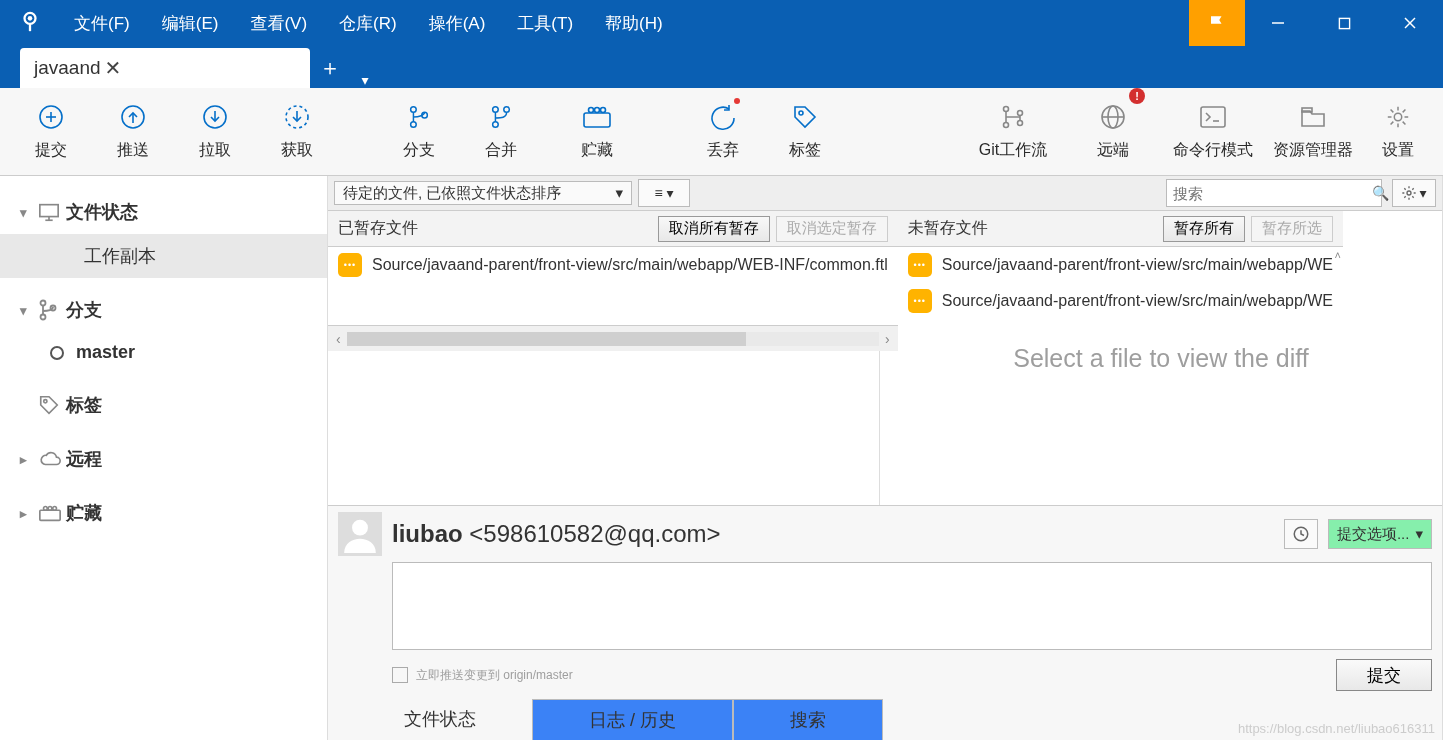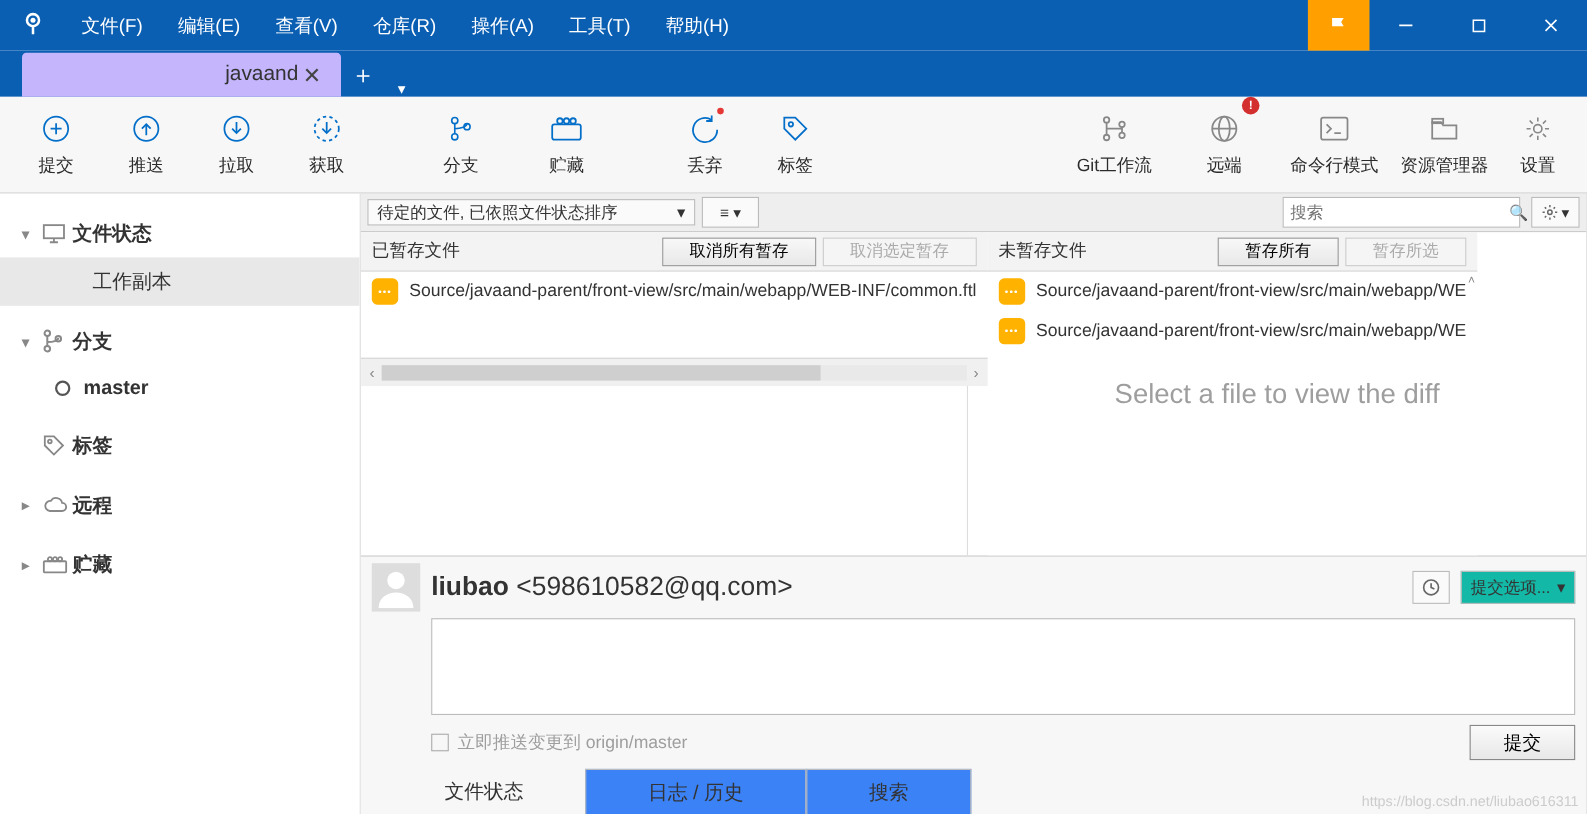--- a/index.html
+++ b/index.html
@@ -11,21 +11,21 @@
 .logo-icon svg { width: 22px; height: 22px; }
 .menus { display: flex; gap: 4px; }
 .menu-item { padding: 6px 14px; font-size: 17px; cursor: pointer; }
 .win-ctrl { margin-left: auto; display: flex; align-items: stretch; height: 46px; }
 .flag-btn { width: 56px; background: #ffa000; display:flex; align-items:center; justify-content:center;}
 .win-btn { width: 66px; display: flex; align-items: center; justify-content: center; font-size: 18px; }
 .win-btn svg { stroke: #fff; }
 
 
 .tabbar { height: 42px; background: #0a5fb3; display: flex; align-items: flex-end; padding-left: 20px; }
-.tab { background: #c4b5fd; height: 40px; display: flex; align-items: center; padding: 0 14px; border-radius: 4px 4px 0 0; min-width: 290px; justify-content: flex-end; font-size: 19px; }
+.tab { background: #ffffff; height: 40px; display: flex; align-items: center; padding: 0 14px; border-radius: 4px 4px 0 0; min-width: 290px; justify-content: flex-start; font-size: 19px; }
 .tab-close { font-size: 20px; color: #444; padding: 0 4px; cursor:pointer;}
 .tab-add { width: 40px; height: 40px; display:flex; align-items:center; justify-content:center; color:#fff; font-size:22px;}
 .tab-dd { width: 30px; display:flex; align-items:center; justify-content:center; color:#fff;}
 
 
 .toolbar { height: 88px; background: #f7f7f7; border-bottom: 1px solid #ccc; display: flex; align-items: center; padding: 0 10px; }
 .tb-group { display: flex; }
 .tb-btn { display: flex; flex-direction: column; align-items: center; justify-content: center; width: 82px; height: 84px; cursor:pointer;}
 .tb-icon { width: 30px; height: 30px; display:flex; align-items:center; justify-content:center; margin-bottom: 8px;}
 .tb-icon svg { stroke: #046fc9; fill: none; stroke-width: 1.6; }
@@ -53,45 +53,45 @@
 .filter-dd { flex: 0 0 298px; height: 24px; border: 1px solid #bbb; background:#fafafa; display:flex; align-items:center; padding: 0 8px; font-size:15px; justify-content:space-between;}
 .filter-view{ width:52px; height:28px; border:1px solid #bbb; background:#fafafa; display:flex; align-items:center; justify-content:center;}
 .search-box{ width:216px; height:28px; border:1px solid #bbb; background:#fff; display:flex; align-items:center; padding:0 6px; margin-left:auto;}
 .search-box input{ border:none; outline:none; flex:1; font-size:15px; background:transparent;}
 .gear-dd{ width:44px; height:28px; border:1px solid #bbb; background:#fafafa; display:flex; align-items:center; justify-content:center; margin-left:4px;}
 
 .filelists { flex: 1; display: flex; overflow:hidden;}
 .lists-col { width: 552px; display:flex; flex-direction:row; border-right:1px solid #ddd;}
 .list-head { height: 36px; background: #f3f3f3; border-bottom: 1px solid #ccc; display:flex; align-items:center; padding: 0 10px;}
 .list-head-title { font-size: 16px; flex:1;}
-.small-btn { height: 26px; padding: 0 24px; border: 1px solid #999; background: linear-gradient(#f8f8f8,#e8e8e8); font-size: 15px; margin-left: 6px; cursor:pointer;}
+.small-btn { height: 26px; padding: 0 10px; border: 1px solid #999; background: linear-gradient(#f8f8f8,#e8e8e8); font-size: 15px; margin-left: 6px; cursor:pointer;}
 .small-btn.disabled{ color:#aaa; border-color:#ccc; background:#f5f5f5;}
 .list-body { flex:1; overflow:hidden; position:relative; background:#fff;}
 .file-row { display:flex; align-items:center; padding: 6px 10px; font-size:16px; white-space:nowrap; overflow:hidden;}
 .file-ico { width:24px; height:24px; background:#ffb300; border-radius:5px; margin-right:10px; display:flex; align-items:center; justify-content:center; flex-shrink:0;}
 .file-ico span{ color:#fff; font-size:9px; letter-spacing:1px;}
 .hscroll{ height:26px; background:#f0f0f0; border-top:1px solid #ccc; display:flex; align-items:center; justify-content:space-between; padding:0 8px; color:#888;}
 .hscroll-track{flex:1; height:14px; background:#e9e9e9; margin:0 6px; position:relative;}
 .hscroll-thumb{position:absolute; left:0; top:0; height:100%; width:75%; background:#cfcfcf;}
 .vscroll-indicator{position:absolute; right:2px; top:2px; color:#888; font-size:11px;}
 
 .diff-panel{ flex:1; display:flex; align-items:center; justify-content:center; color:#9e9e9e; font-size:25px; position:relative;}
 
 .commit-area{ border-top:1px solid #ccc; background:#f7f7f7; padding: 6px 10px 0; }
 .commit-head{ display:flex; align-items:center; gap:10px; margin-bottom:6px;}
 .avatar{ width:44px; height:44px; background:#ddd; display:flex; align-items:center; justify-content:center;}
 .avatar svg{fill:#fff;}
 .author{ font-size:24px; }
 .author b{ font-weight:bold;}
 .clock-btn{ margin-left:auto; width:34px; height:30px; border:1px solid #bbb; background:#fafafa; display:flex; align-items:center; justify-content:center;}
-.opt-dd{ height:30px; border:1px solid #bbb; background:#14b8a6; padding:0 8px; font-size:15px; display:flex; align-items:center;}
+.opt-dd{ height:30px; border:1px solid #bbb; background:#86efac; padding:0 8px; font-size:15px; display:flex; align-items:center;}
 .commit-msg{ width:100%; height:88px; border:1px solid #bbb; background:#fff; margin-left:54px; width:calc(100% - 54px); font-size:15px; padding:6px; resize:none; outline:none;}
 .commit-foot{ display:flex; align-items:center; margin-top:6px; margin-left:54px;}
 .chk{ width:16px; height:16px; border:1px solid #aaa; margin-right:8px;}
-.push-label{ color:#9e9e9e; font-size:16px;}
+.push-label{ color:#9e9e9e; font-size:12px;}
 .commit-btn{ margin-left:auto; height:32px; padding:0 30px; border:1px solid #888; background:linear-gradient(#fafafa,#e8e8e8); font-size:17px;}
 
 .bottom-tabs{ display:flex; margin-top:8px; margin-left:10px;}
 .btab{ padding:8px 56px; border:1px solid #bbb; background:#3b82f6; font-size:18px; border-bottom:none;}
 .btab.active{ background:#f7f7f7; border:none;}
 .watermark{position:absolute; bottom:4px; right:8px; color:#ccc; font-size:13px;}
 
 .staged-section{flex:0 0 auto;}
 .unstaged-section{flex:1; display:flex; flex-direction:column;}
 </style>
@@ -199,20 +199,31 @@
     <div class="tb-btn">
       <div class="tb-icon">
           <svg width="26" height="28" viewBox="0 0 28 28">
             <circle cx="8" cy="6" r="3"></circle>
             <circle cx="8" cy="22" r="3"></circle>
             <circle cx="20" cy="12" r="3"></circle>
             <path d="M8 9v10M8 14c6 0 12-2 12-5"></path>
           </svg>
         </div>
       <div class="tb-label">分支</div>
+    </div>
+    <div class="tb-btn">
+      <div class="tb-icon">
+          <svg width="26" height="28" viewBox="0 0 28 28">
+            <circle cx="8" cy="6" r="3"></circle>
+            <circle cx="8" cy="22" r="3"></circle>
+            <circle cx="20" cy="6" r="3"></circle>
+            <path d="M8 9v10M20 9c0 6-6 6-12 6"></path>
+          </svg>
+        </div>
+      <div class="tb-label">合并</div>
     </div>
     <div class="tb-btn" style="width:110px">
       <div class="tb-icon">
           <svg width="30" height="24" viewBox="0 0 30 24">
             <rect x="2" y="8" width="26" height="14" rx="2"></rect>
             <circle cx="9" cy="5" r="2.5"></circle>
             <circle cx="15" cy="5" r="2.5"></circle>
             <circle cx="21" cy="5" r="2.5"></circle>
           </svg>
         </div>

